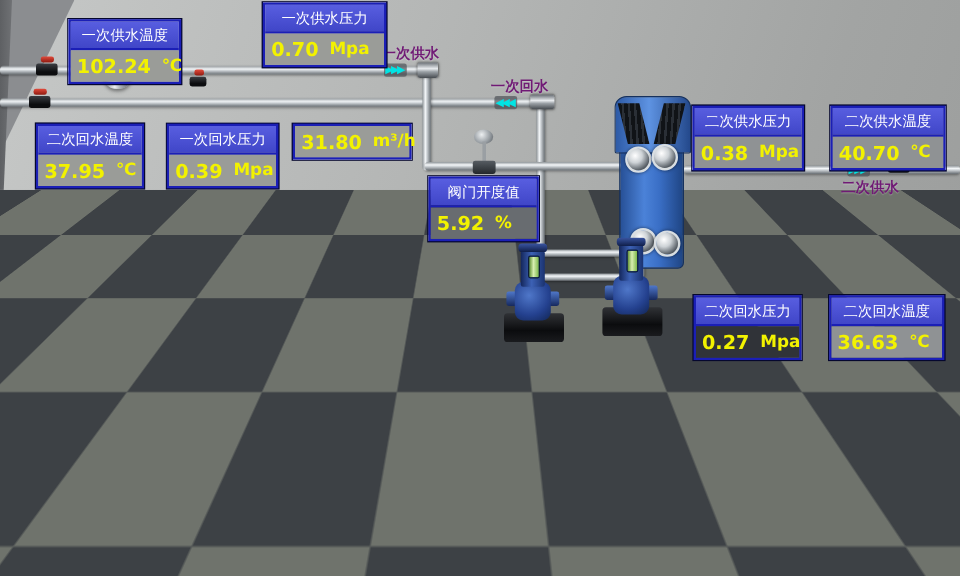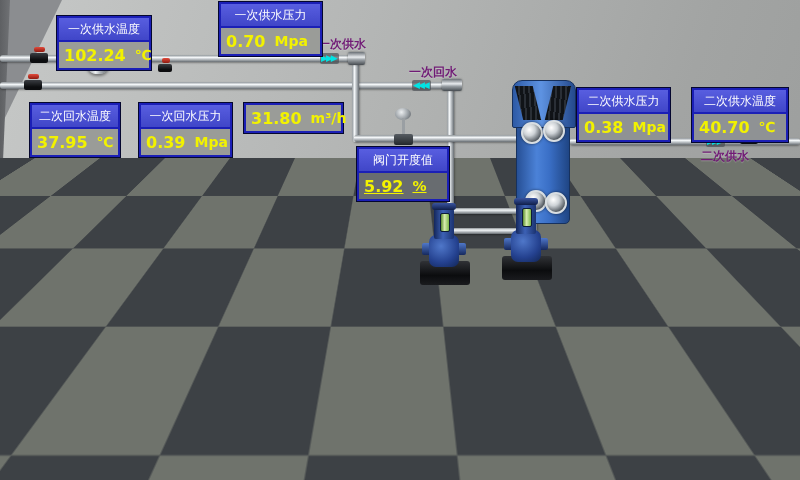--- a/index.html
+++ b/index.html
@@ -101,21 +101,21 @@
         border:4px solid #9aa0a5;border-bottom:none;border-radius:9px 9px 0 0;}
   .tank .ventcap{position:absolute;left:106px;top:-4px;width:12px;height:10px;border-radius:2px;
         background:linear-gradient(90deg,#b9bec3,#595f64);}
   
   .databox{position:absolute;border:2px solid #1b1fb6;box-shadow:0 0 0 1px #05072e;}
   .databox .hd{background:linear-gradient(#585ee0,#4046c8);color:#fff;font-size:12px;
         text-align:center;padding:3px 2px 2px;border-bottom:2px solid #1b1fb6;white-space:nowrap;}
   .databox .val{display:flex;align-items:center;gap:9px;padding:2px 5px;height:22px;
         font-family:"DejaVu Sans",sans-serif;font-weight:bold;color:#f2f200;font-size:16px;white-space:nowrap;}
   .databox .unit{font-size:14px;}
-  .bgA{background:#9a9c98;} .bgB{background:#8f9294;} .bgC{background:#686c70;text-decoration:underline;}
+  .bgA{background:#9a9c98;} .bgB{background:#8f9294;} .bgC{background:#686c70;}
   .bgD{background:#303338;} .bgE{background:#0e1220;} .bgF{background:#34373c;}
   .p1{left:57px;top:16px;width:90px;}   .p2{left:219px;top:2px;width:99px;}
   .p3{left:30px;top:103px;width:86px;} .p4{left:139px;top:103px;width:89px;}
   .p5{left:244px;top:103px;width:95px;}.p6{left:357px;top:147px;width:88px;}
   .p7{left:577px;top:88px;width:89px;} .p8{left:692px;top:88px;width:92px;}
   .p9{left:578px;top:246px;width:86px;}.p10{left:691px;top:246px;width:92px;}
   .p11{left:33px;top:298px;width:90px;}.p12{left:279px;top:378px;width:89px;}
   
   .pipelabel{position:absolute;color:#701a75;font-size:12px;font-weight:bold;white-space:nowrap;
         text-shadow:0 1px 1px rgba(255,255,255,.25);}

